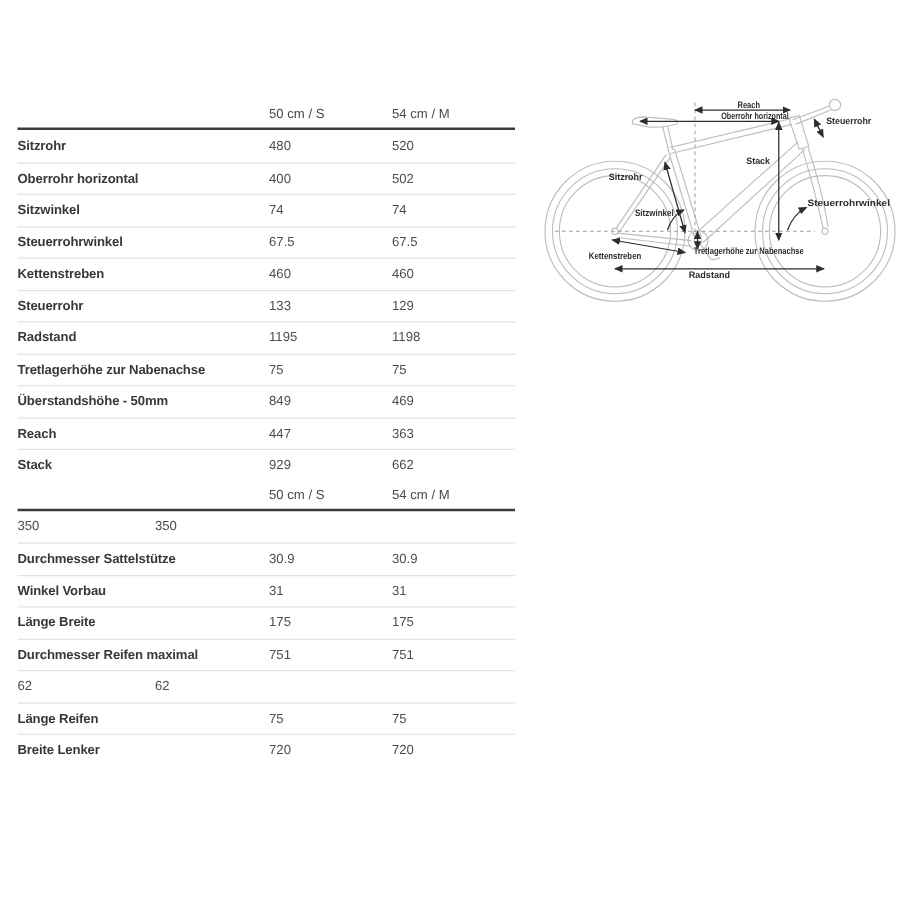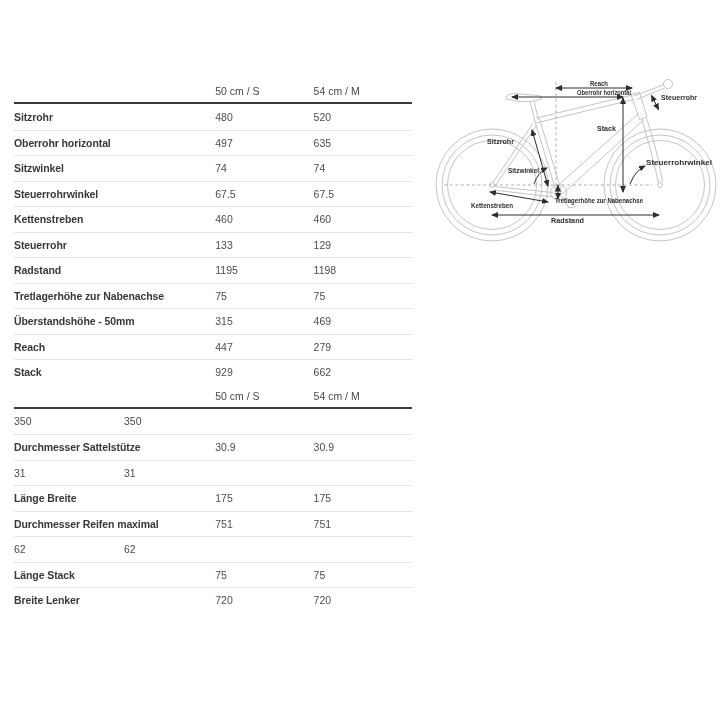--- a/index.html
+++ b/index.html
@@ -34,22 +34,22 @@
         <div class="c v">50 cm / S</div>
         <div class="c v">54 cm / M</div>
       </div>
       <div class="trow">
           <div class="c l">Sitzrohr</div>
           <div class="c v">480</div>
           <div class="c v">520</div>
         </div>
       <div class="trow">
           <div class="c l">Oberrohr horizontal</div>
-          <div class="c v">497</div>
-          <div class="c v">635</div>
+          <div class="c v">400</div>
+          <div class="c v">502</div>
         </div>
       <div class="trow">
           <div class="c l">Sitzwinkel</div>
           <div class="c v">74</div>
           <div class="c v">74</div>
         </div>
       <div class="trow">
           <div class="c l">Steuerrohrwinkel</div>
           <div class="c v">67.5</div>
           <div class="c v">67.5</div>
@@ -69,27 +69,27 @@
           <div class="c v">1195</div>
           <div class="c v">1198</div>
         </div>
       <div class="trow">
           <div class="c l">Tretlagerhöhe zur Nabenachse</div>
           <div class="c v">75</div>
           <div class="c v">75</div>
         </div>
       <div class="trow">
           <div class="c l">Überstandshöhe - 50mm</div>
-          <div class="c v">315</div>
+          <div class="c v">849</div>
           <div class="c v">469</div>
         </div>
       <div class="trow">
           <div class="c l">Reach</div>
           <div class="c v">447</div>
-          <div class="c v">279</div>
+          <div class="c v">363</div>
         </div>
       <div class="trow">
           <div class="c l">Stack</div>
           <div class="c v">929</div>
           <div class="c v">662</div>
         </div>
     </section>
 
     <section>
       <div class="thead">
@@ -100,39 +100,40 @@
       <div class="trow">
           <div class="c v">350</div>
           <div class="c v">350</div>
         </div>
       <div class="trow">
           <div class="c l">Durchmesser Sattelstütze</div>
           <div class="c v">30.9</div>
           <div class="c v">30.9</div>
         </div>
       <div class="trow">
+          <div class="c l">Winkel Vorbau</div>
           <div class="c v">31</div>
           <div class="c v">31</div>
         </div>
       <div class="trow">
           <div class="c l">Länge Breite</div>
           <div class="c v">175</div>
           <div class="c v">175</div>
         </div>
       <div class="trow">
           <div class="c l">Durchmesser Reifen maximal</div>
           <div class="c v">751</div>
           <div class="c v">751</div>
         </div>
       <div class="trow">
           <div class="c v">62</div>
           <div class="c v">62</div>
         </div>
       <div class="trow">
-          <div class="c l">Länge Stack</div>
+          <div class="c l">Länge Reifen</div>
           <div class="c v">75</div>
           <div class="c v">75</div>
         </div>
       <div class="trow">
           <div class="c l">Breite Lenker</div>
           <div class="c v">720</div>
           <div class="c v">720</div>
         </div>
     </section>
 

